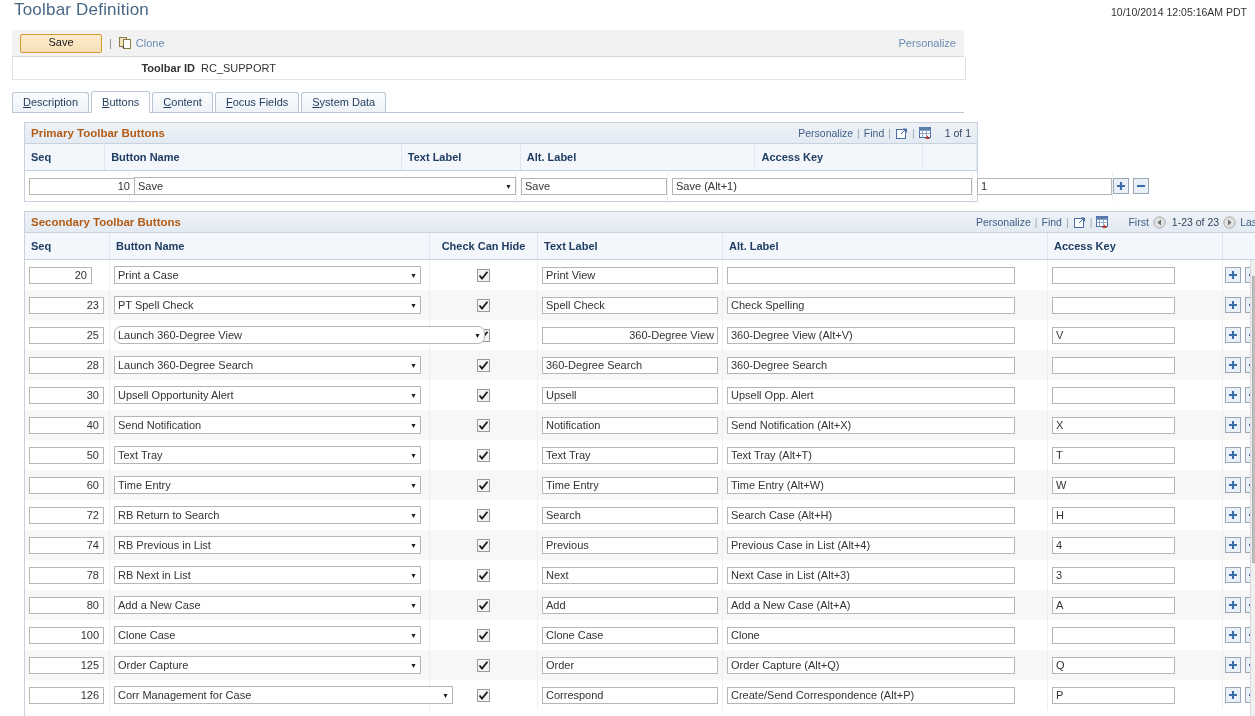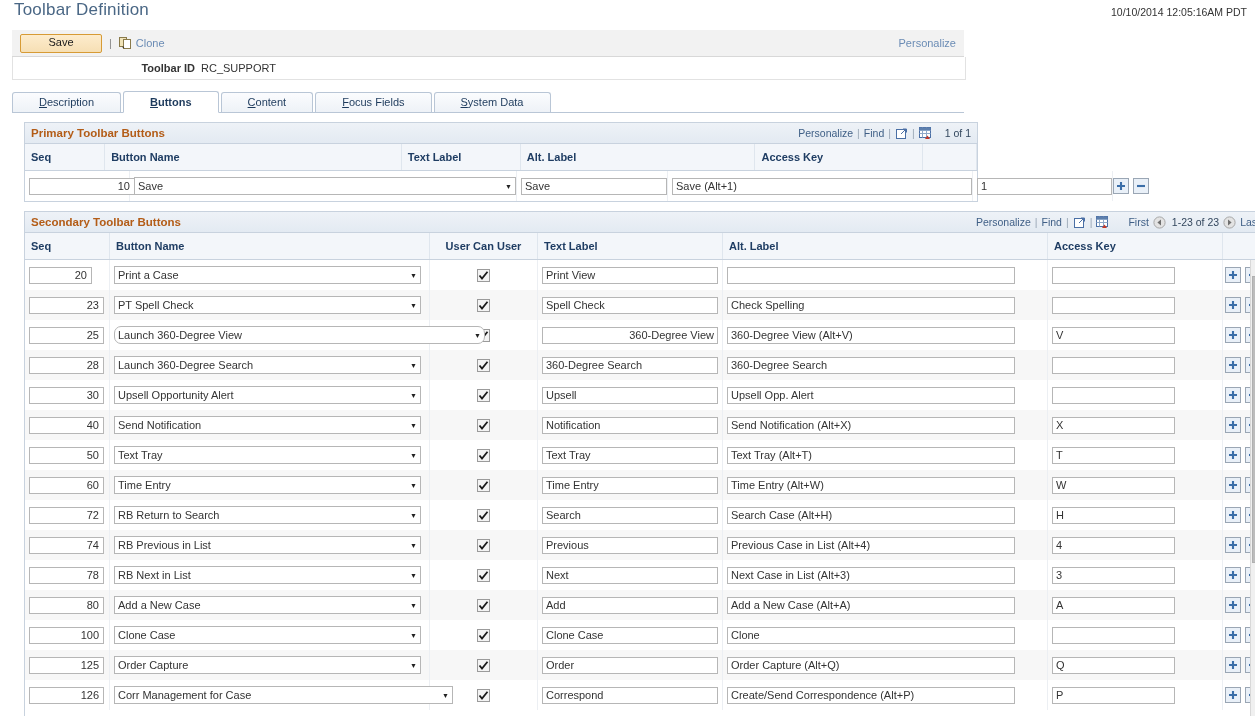--- a/index.html
+++ b/index.html
@@ -70,33 +70,33 @@
 
   
   .tabs {
     position: absolute; left: 12px; top: 89px;
     width: 952px; height: 23px;
     display: flex; align-items: flex-end;
     border-bottom: 1px solid #b9c6d6;
   }
   .tab {
     height: 19px; line-height: 19px;
-    padding: 0 26px;
+    padding: 0 10px;
     margin-right: 2px;
     font-size: 11px; color: #1d3a5c;
     background: linear-gradient(#fbfcfe, #eef2f7);
     border: 1px solid #b9c6d6;
     border-bottom: none;
     border-radius: 3px 3px 0 0;
     cursor: pointer;
     white-space: nowrap;
   }
   .tab.active {
     background: #ffffff;
-    font-weight: bold;
+    font-weight: normal;
     height: 20px; line-height: 20px;
     border-bottom: 1px solid #ffffff;
     margin-bottom: -1px;
   }
   .tab u { text-decoration: underline; }
 
   
   .grid { position: absolute; left: 24px; border: 1px solid #c8d2de; background: #fff; }
   .grid-title {
     height: 20px;
@@ -349,21 +349,21 @@
             <circle cx="6.5" cy="6.5" r="5.6" fill="#e3e3e3" stroke="#a6a6a6"></circle>
             <path d="M5 3.6 v5.8 L8.6 6.5 z" fill="#6e6e6e"></path>
           </svg>
         </span>
         <span class="navlbl">Last</span>
       </span>
     </div>
     <div class="chrow" id="secondary-chrow">
         <div class="ch" style="width: 85px;">Seq</div>
         <div class="ch" style="width: 320px;">Button Name</div>
-        <div class="ch center" style="width: 108px;">User Can User</div>
+        <div class="ch center" style="width: 108px;">Check Can Hide</div>
         <div class="ch" style="width: 185px;">Text Label</div>
         <div class="ch" style="width: 325px;">Alt. Label</div>
         <div class="ch" style="width: 175px;">Access Key</div>
         <div class="ch" style="width: 43px;"></div>
       </div>
     <div class="scroll-viewport" style="height:456px;">
       <div id="secondary-rows">
           <div class="drow">
             <div class="cell" style="width: 85px;">
               <input class="txt num" type="text" value="20" style="width: 63px;">

